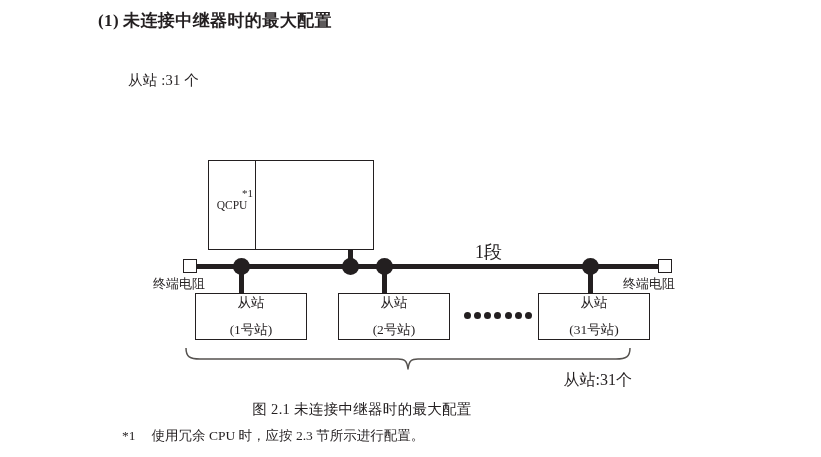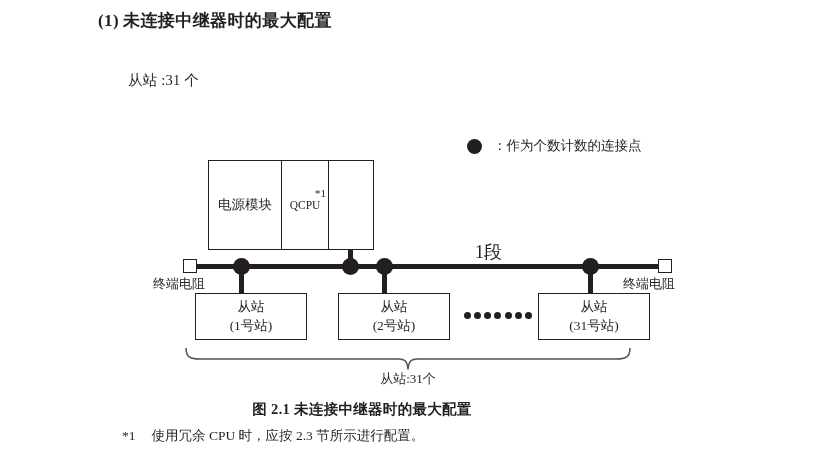--- a/index.html
+++ b/index.html
@@ -191,21 +191,21 @@
     position: absolute;
     top: 293px;
     width: 112px;
     height: 47px;
     border: 1.4px solid #231f20;
     box-sizing: border-box;
     background: #ffffff;
     display: flex;
     flex-direction: column;
     align-items: center;
-    justify-content: center;
+    justify-content: space-between;
     font-size: 13.5px;
     line-height: 1.35;
     white-space: nowrap;
   }
 
   
   .ellipsis {
     position: absolute;
     left: 452px;
     top: 312px;
@@ -230,22 +230,22 @@
     width: 448px;
     height: 22px;
   }
   .brace svg { display: block; }
 
   .brace-label {
     position: absolute;
     left: 172px;
     top: 370px;
     width: 448px;
-    text-align: center;
-    font-size: 13px;
+    text-align: right;
+    font-size: 16px;
     white-space: nowrap;
   }
 
   
   .legend {
     position: absolute;
     left: 455px;
     top: 137px;
     display: flex;
     align-items: center;
@@ -262,21 +262,21 @@
   }
 
   
   .caption {
     position: absolute;
     left: 0;
     top: 400px;
     width: 700px;
     text-align: center;
     font-size: 14.5px;
-    font-weight: bold;
+    font-weight: normal;
     letter-spacing: 0.3px;
     white-space: nowrap;
   }
   .footnote {
     position: absolute;
     left: 110px;
     top: 427px;
     font-size: 13.5px;
     white-space: nowrap;
   }
@@ -288,28 +288,23 @@
 <div class="page">
 
   <div class="heading">
     <span class="num">(1)</span><span>未连接中继器时的最大配置</span>
   </div>
 
   <div class="spec-line l2">从站 :31 个</div>
 
   <div class="diagram">
 
-    <div class="legend">
-      <span class="legend-dot"></span>
-      <span>：作为个数计数的连接点</span>
-    </div>
 
 
     <div class="module-box">
-      <div class="module-cell cell-power">电源模块</div>
       <div class="module-cell cell-cpu">
         <span>QCPU</span>
         <span class="sup-mark">*1</span>
       </div>
     </div>
 
     <div class="drop-line drop-master"></div>
 
     <div class="bus-line"></div>
 

